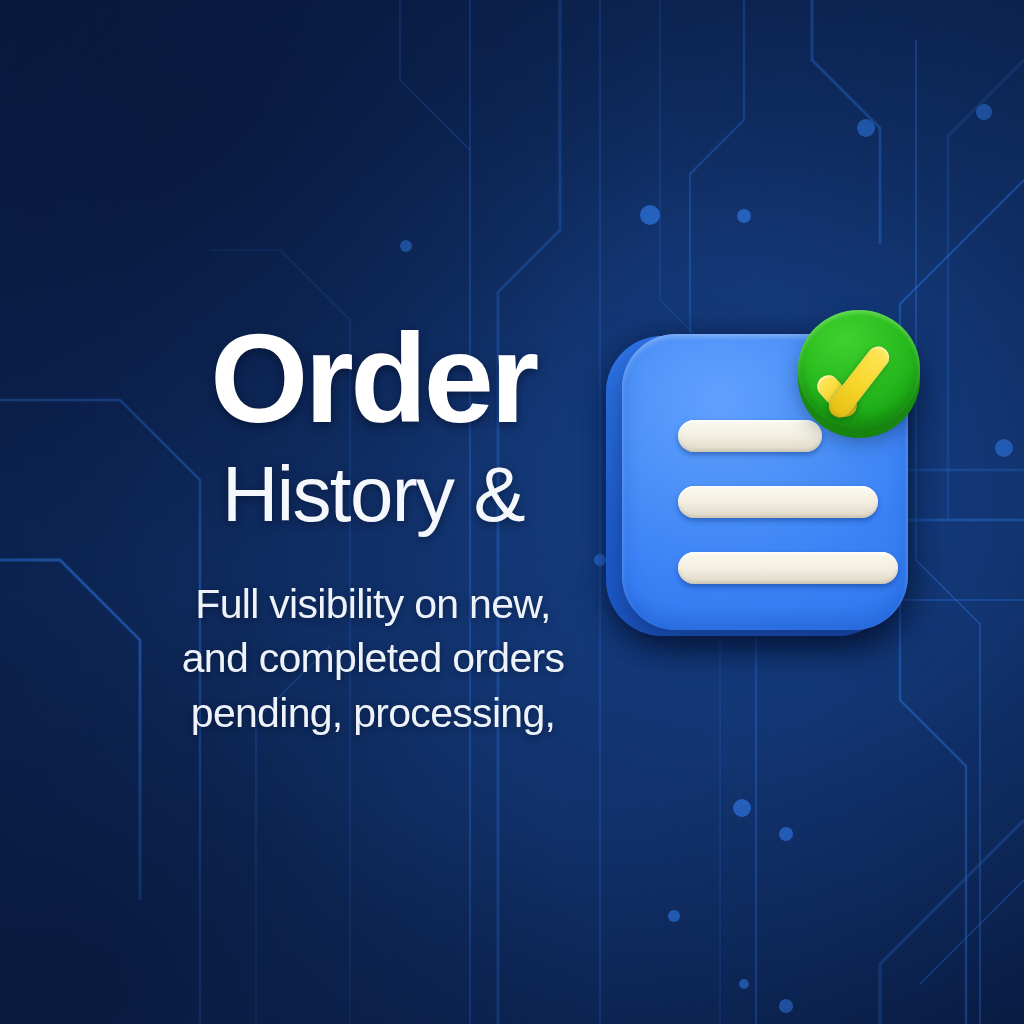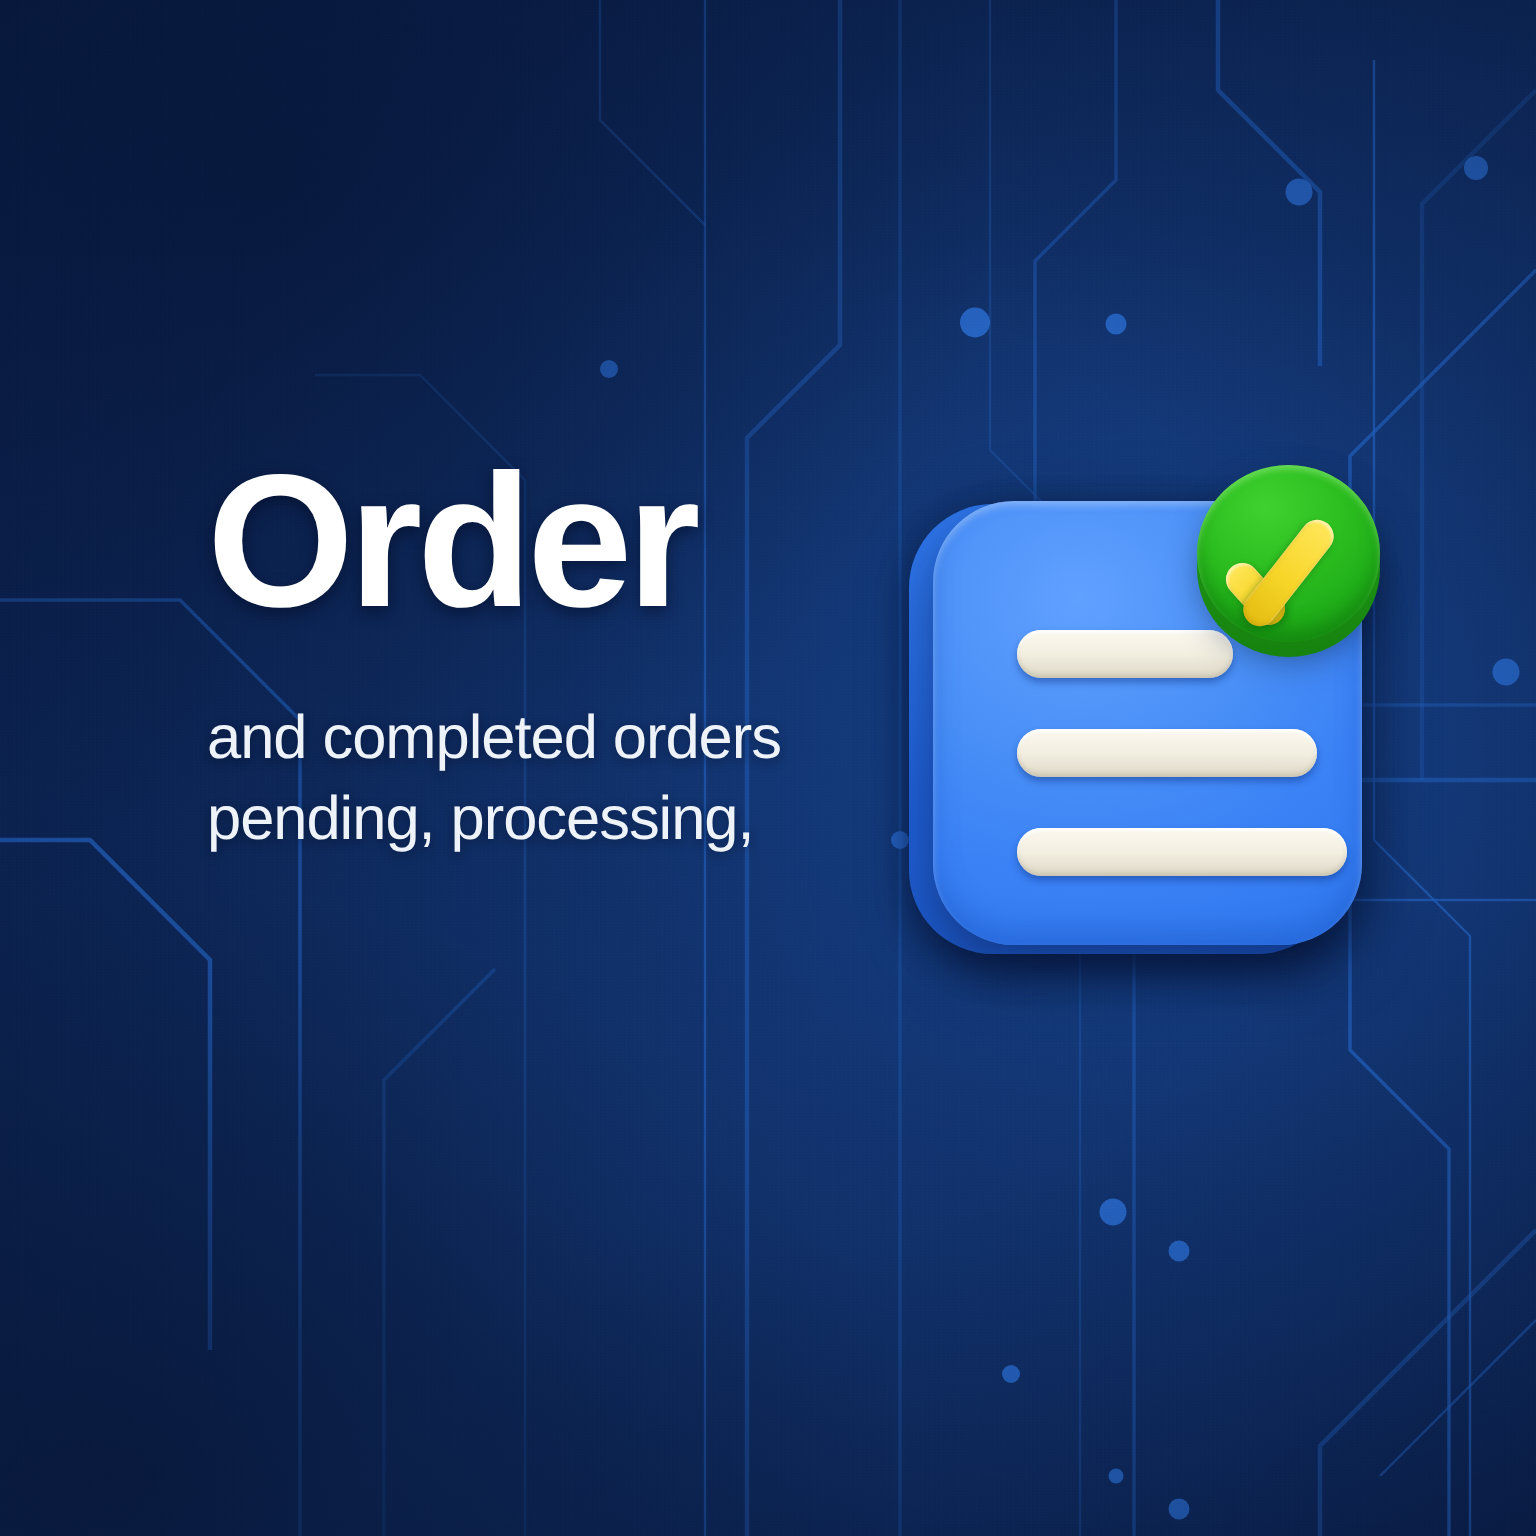--- a/index.html
+++ b/index.html
@@ -34,21 +34,21 @@
   }
   
   #grain {
     position:absolute; inset:0; opacity:0.055; pointer-events:none;
     background-image:
       repeating-linear-gradient(0deg, rgba(255,255,255,0.12) 0 1px, rgba(0,0,0,0) 1px 2px),
       repeating-linear-gradient(90deg, rgba(255,255,255,0.09) 0 1px, rgba(0,0,0,0) 1px 3px);
   }
 
   
-  #textblock { position:absolute; left:138px; top:300px; width:470px; }
+  #textblock { position:absolute; left:138px; top:318px; width:470px;text-align:center; }
 
   #headline {
     font-size:126px;
     font-weight:700;
     line-height:0.97;
     color:#ffffff;
     letter-spacing:-3.5px;
     text-shadow:0 3px 10px rgba(2,10,32,0.55);
   }
   .subhead {
@@ -218,21 +218,23 @@
         <circle cx="674" cy="916" r="6"></circle>
         <circle cx="600" cy="560" r="6"></circle>
       </g>
   </svg>
 
   <div id="grain"></div>
   <div id="vignette"></div>
 
   <div id="textblock">
     <div id="headline">Order</div>
+    <div id="subhead1" class="subhead">History &amp;</div>
     <div id="description">
+      <div>Full visibility on new,</div>
       <div>and completed orders</div>
       <div>pending, processing,</div>
     </div>
   </div>
 
   <div id="icon-wrap">
     <div id="card-shadow"></div>
     <div id="card-back"></div>
     <div id="card-face">
       <div id="bar-1" class="bar"></div>

